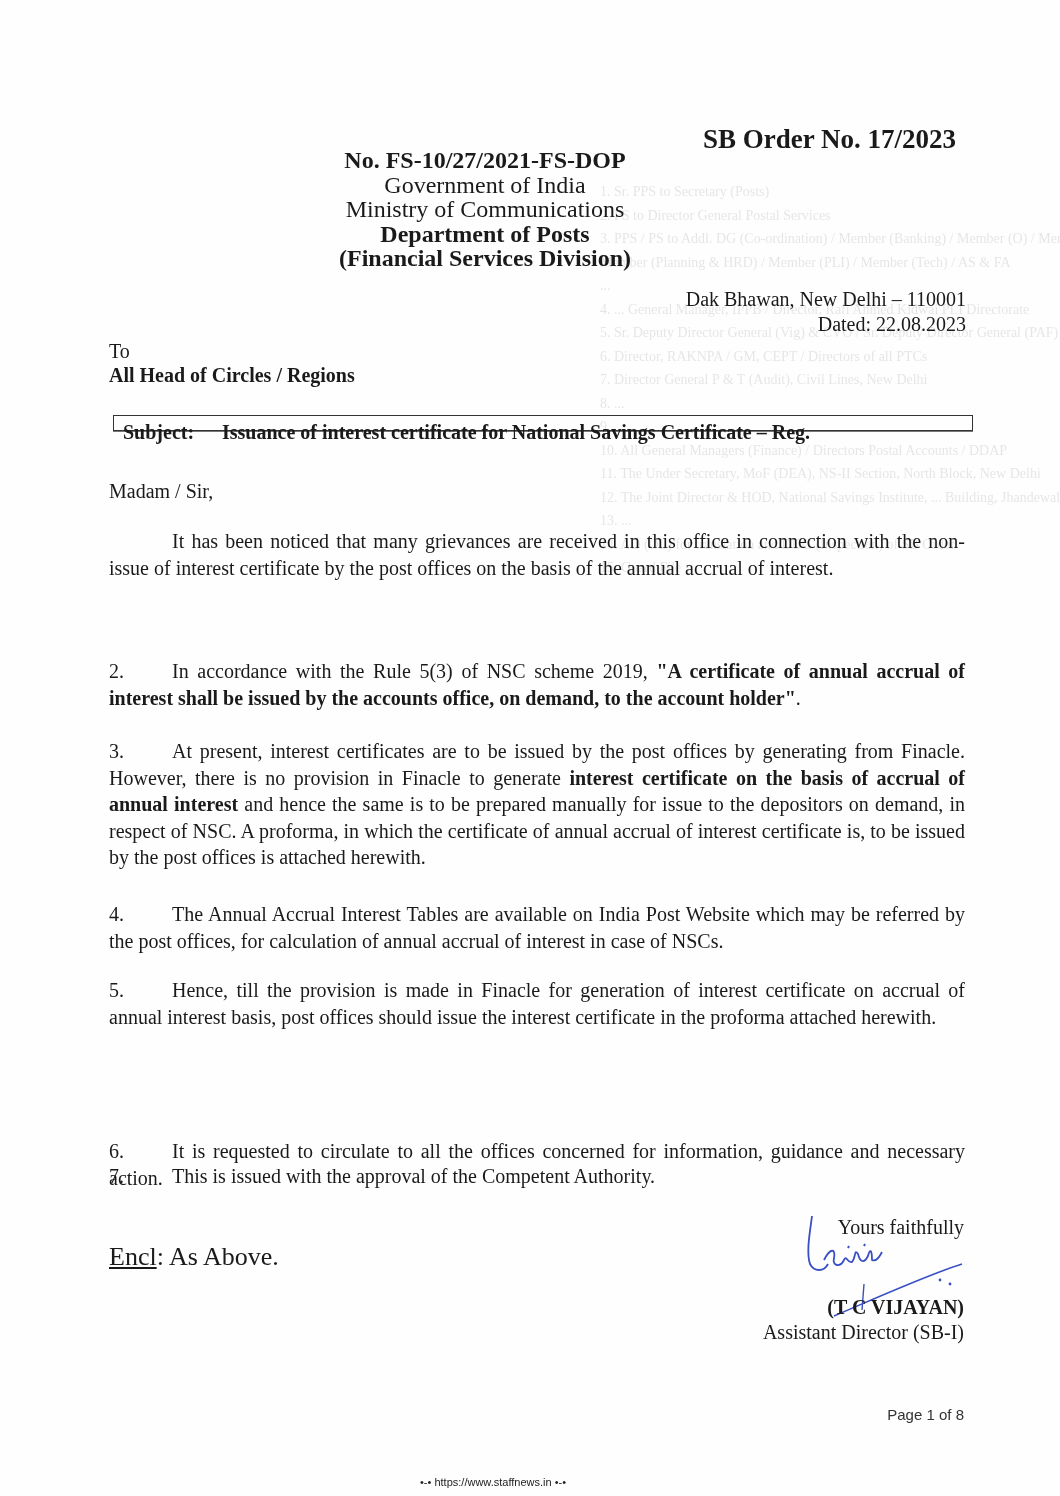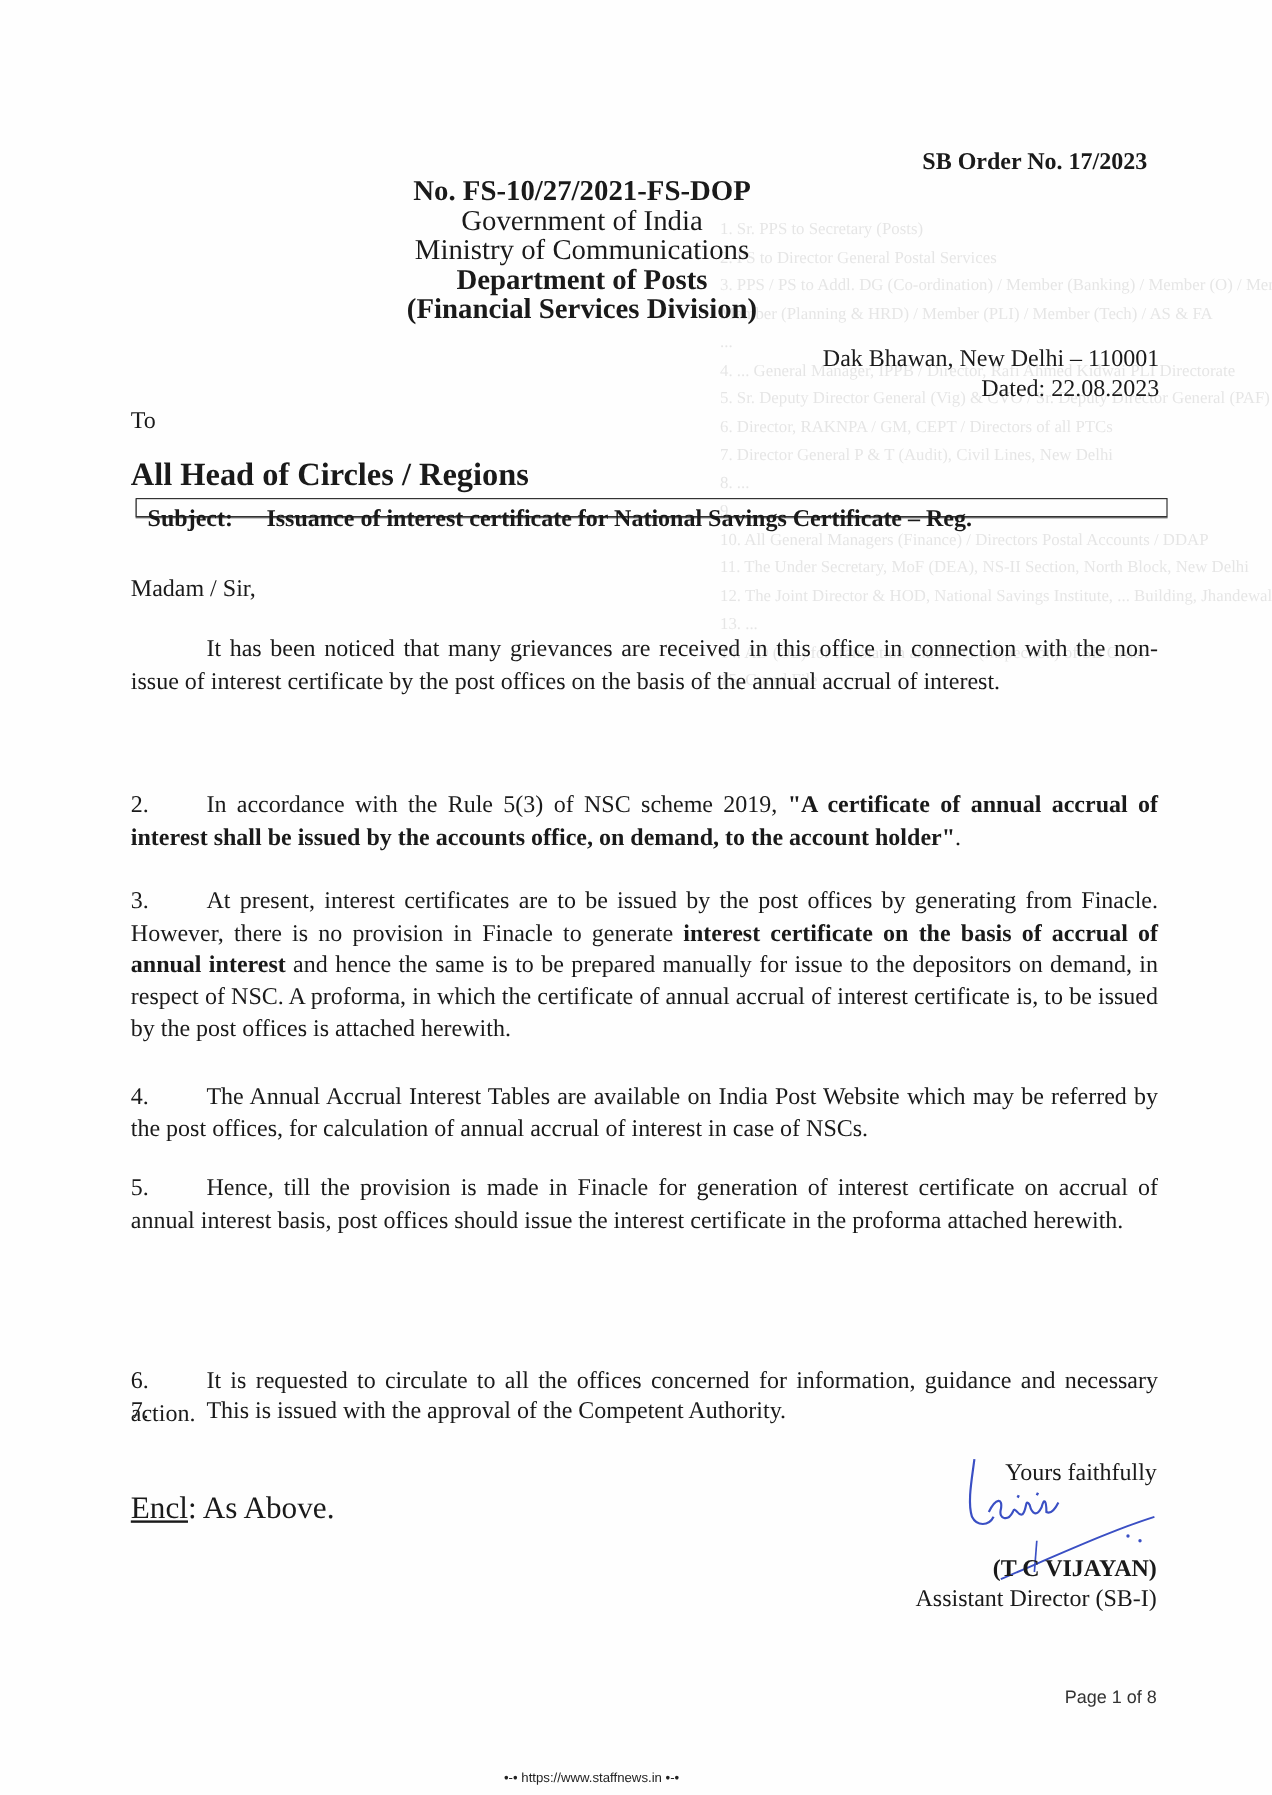--- a/index.html
+++ b/index.html
@@ -10,27 +10,27 @@
     color: #1a1a1a;
   }
   .page { position: absolute; inset: 0; background: #fefefe; }
   .abs { position: absolute; white-space: nowrap; }
   .bold { font-weight: bold; }
 
   
   .ghost { position: absolute; left: 600px; top: 180px; width: 460px; color: #c9c9c9; opacity: 0.45;
            font-size: 14px; line-height: 23.5px; white-space: nowrap; overflow: hidden; }
 
-  .order-no { right: 104px; top: 124px; font-size: 20px; font-weight: bold; }
+  .order-no { right: 104px; top: 124px; font-size: 27px; font-weight: bold; }
   .head-block { left: 260px; width: 450px; text-align: center; top: 148px; font-size: 24px; line-height: 24.5px; }
   .head-block div { white-space: nowrap; }
   .addr { right: 94px; top: 287px; text-align: right; font-size: 20px; line-height: 25px; }
 
   .to { left: 109px; top: 340px; font-size: 20px; }
-  .to-recip { left: 109px; top: 380px; font-size: 27px; font-weight: bold; font-family: Liberation Serif, serif; }
+  .to-recip { left: 109px; top: 364px; font-size: 20px; font-weight: bold; font-family: Liberation Serif, serif; }
 
   .subject-box { position: absolute; left: 113px; top: 415px; width: 860px; height: 16px;
                  border: 1.2px solid #333; box-shadow: 0 1px 0 #777; box-sizing: border-box; }
   .subject-box .lbl { position: absolute; left: 9px; top: 5px; font-size: 20px; font-weight: bold; white-space: nowrap; }
   .subject-box .txt { position: absolute; left: 108px; top: 5px; font-size: 20px; font-weight: bold; white-space: nowrap; }
 
   .salutation { left: 109px; top: 480px; font-size: 20px; }
 
   .para { position: absolute; left: 109px; width: 856px; font-size: 20px; line-height: 26.5px; text-align: justify; }
   .para .num { display: inline-block; width: 63px; }

